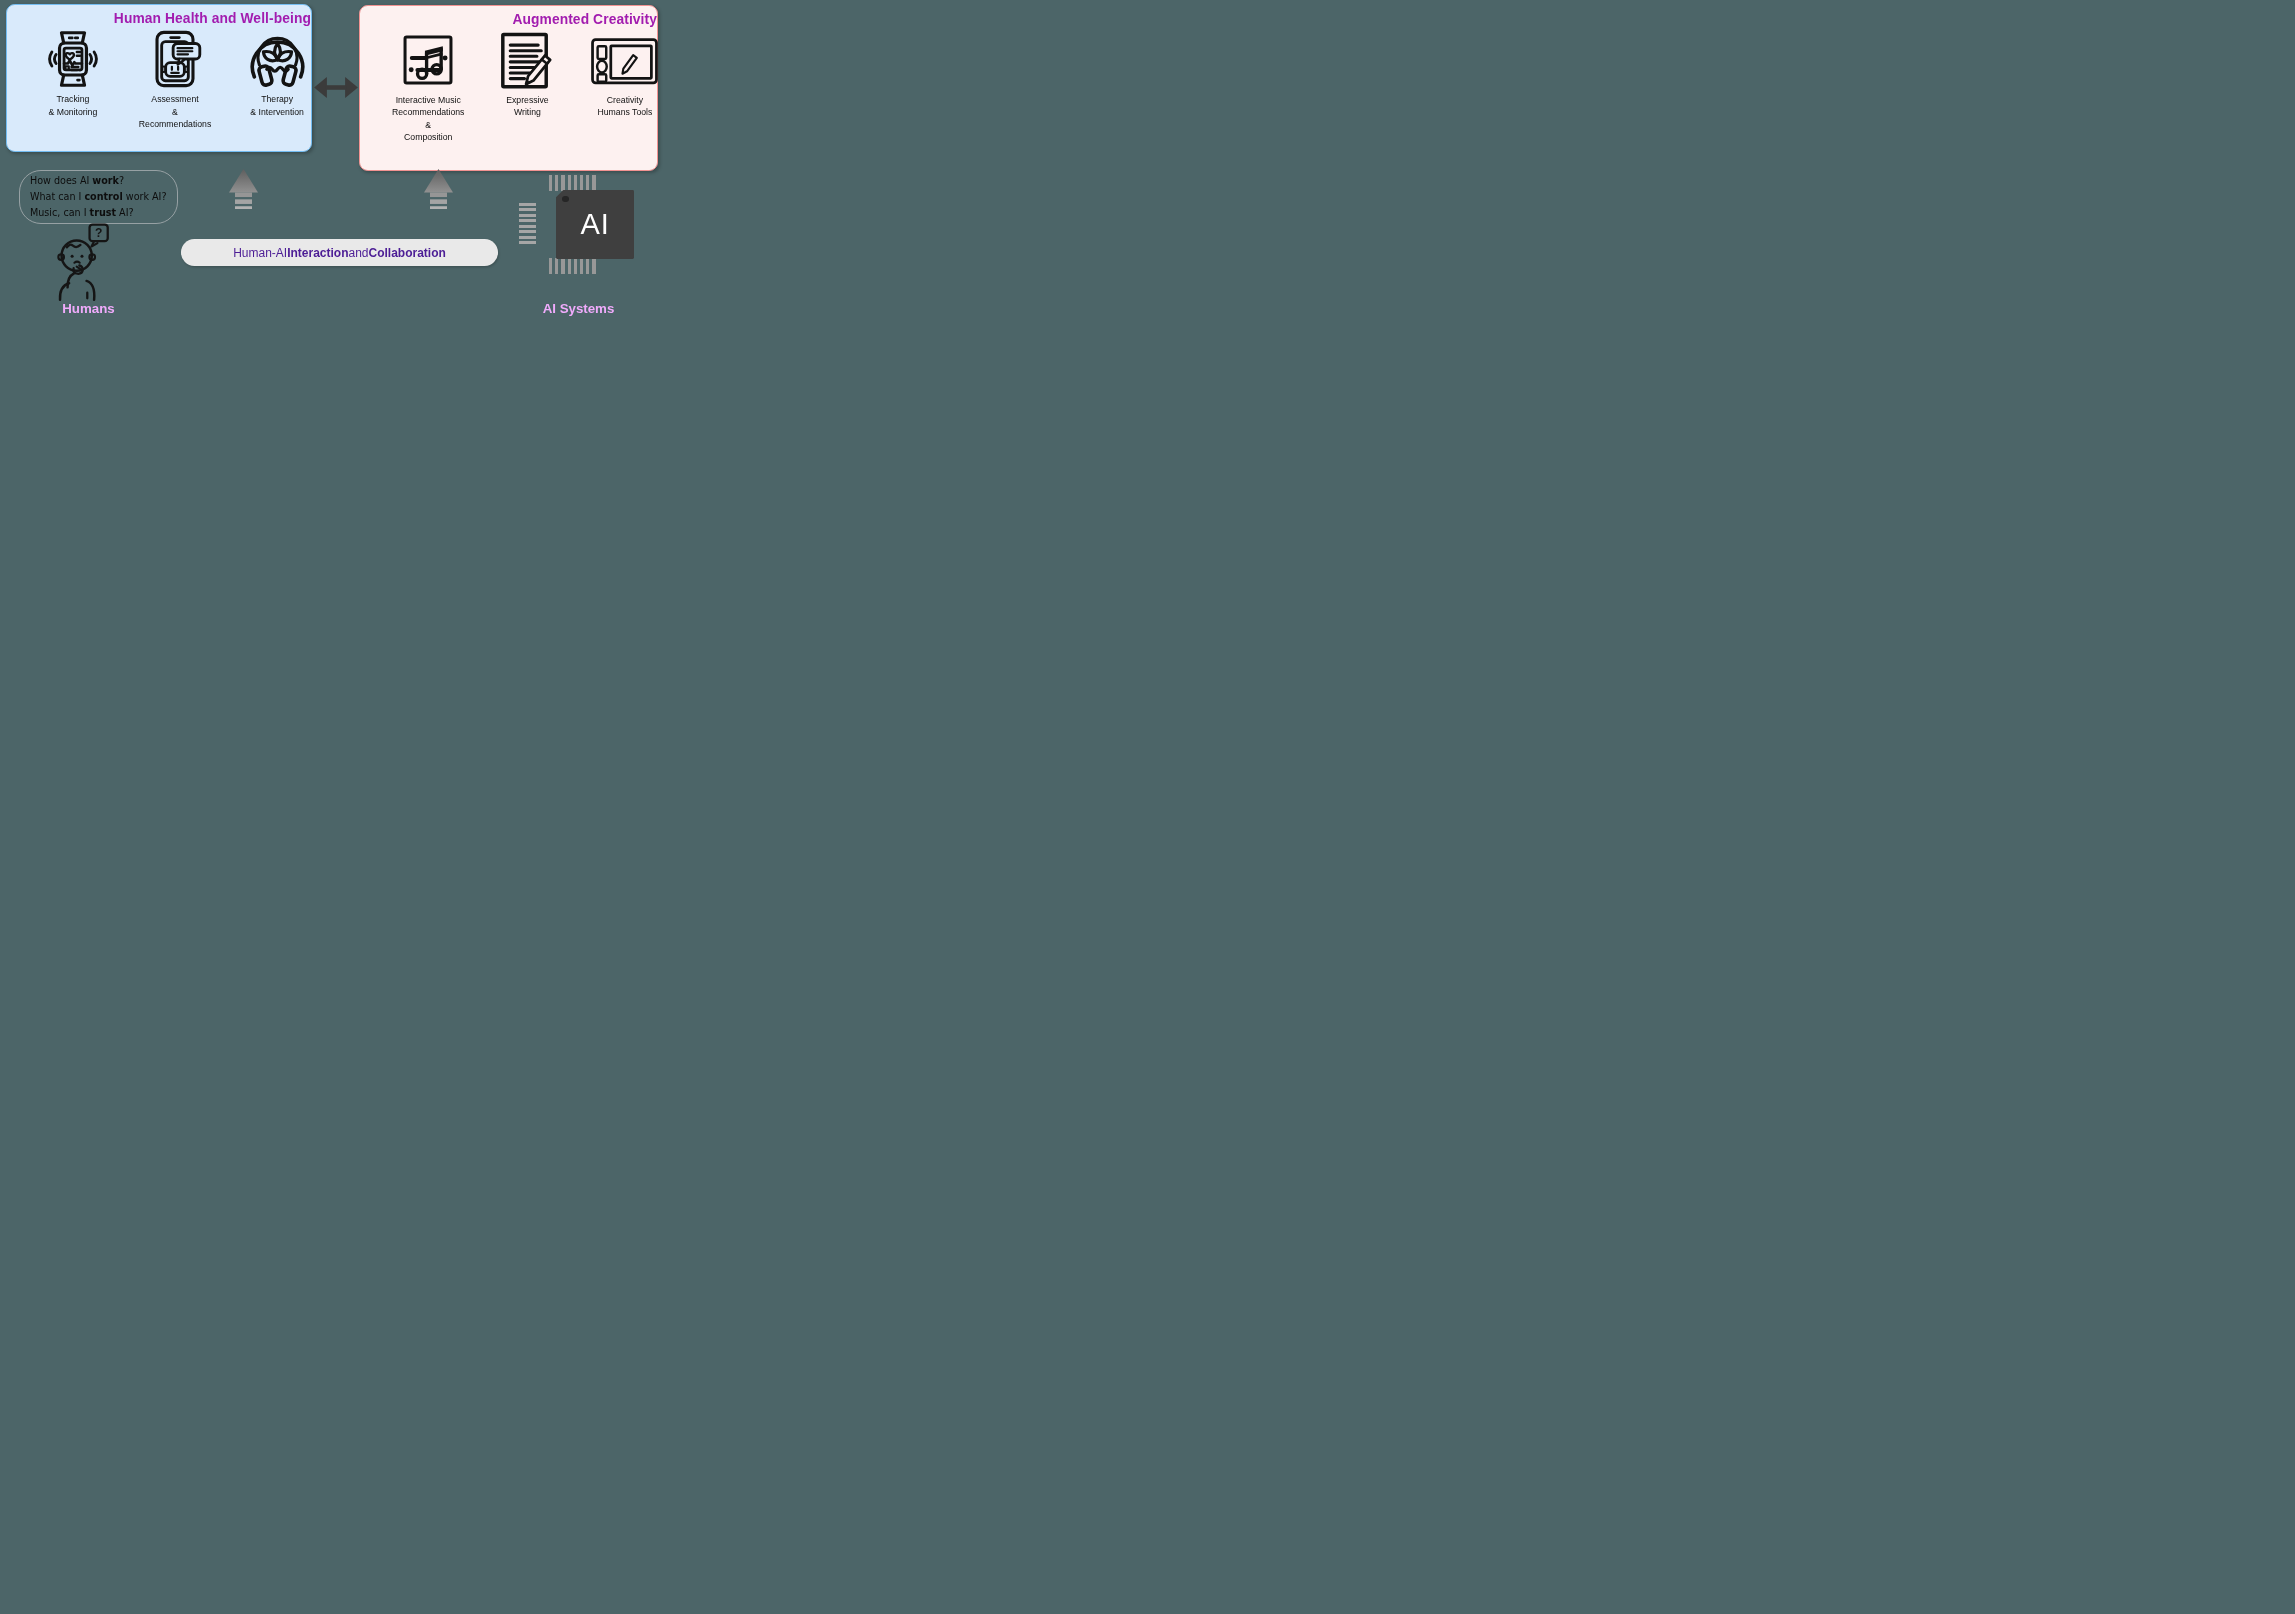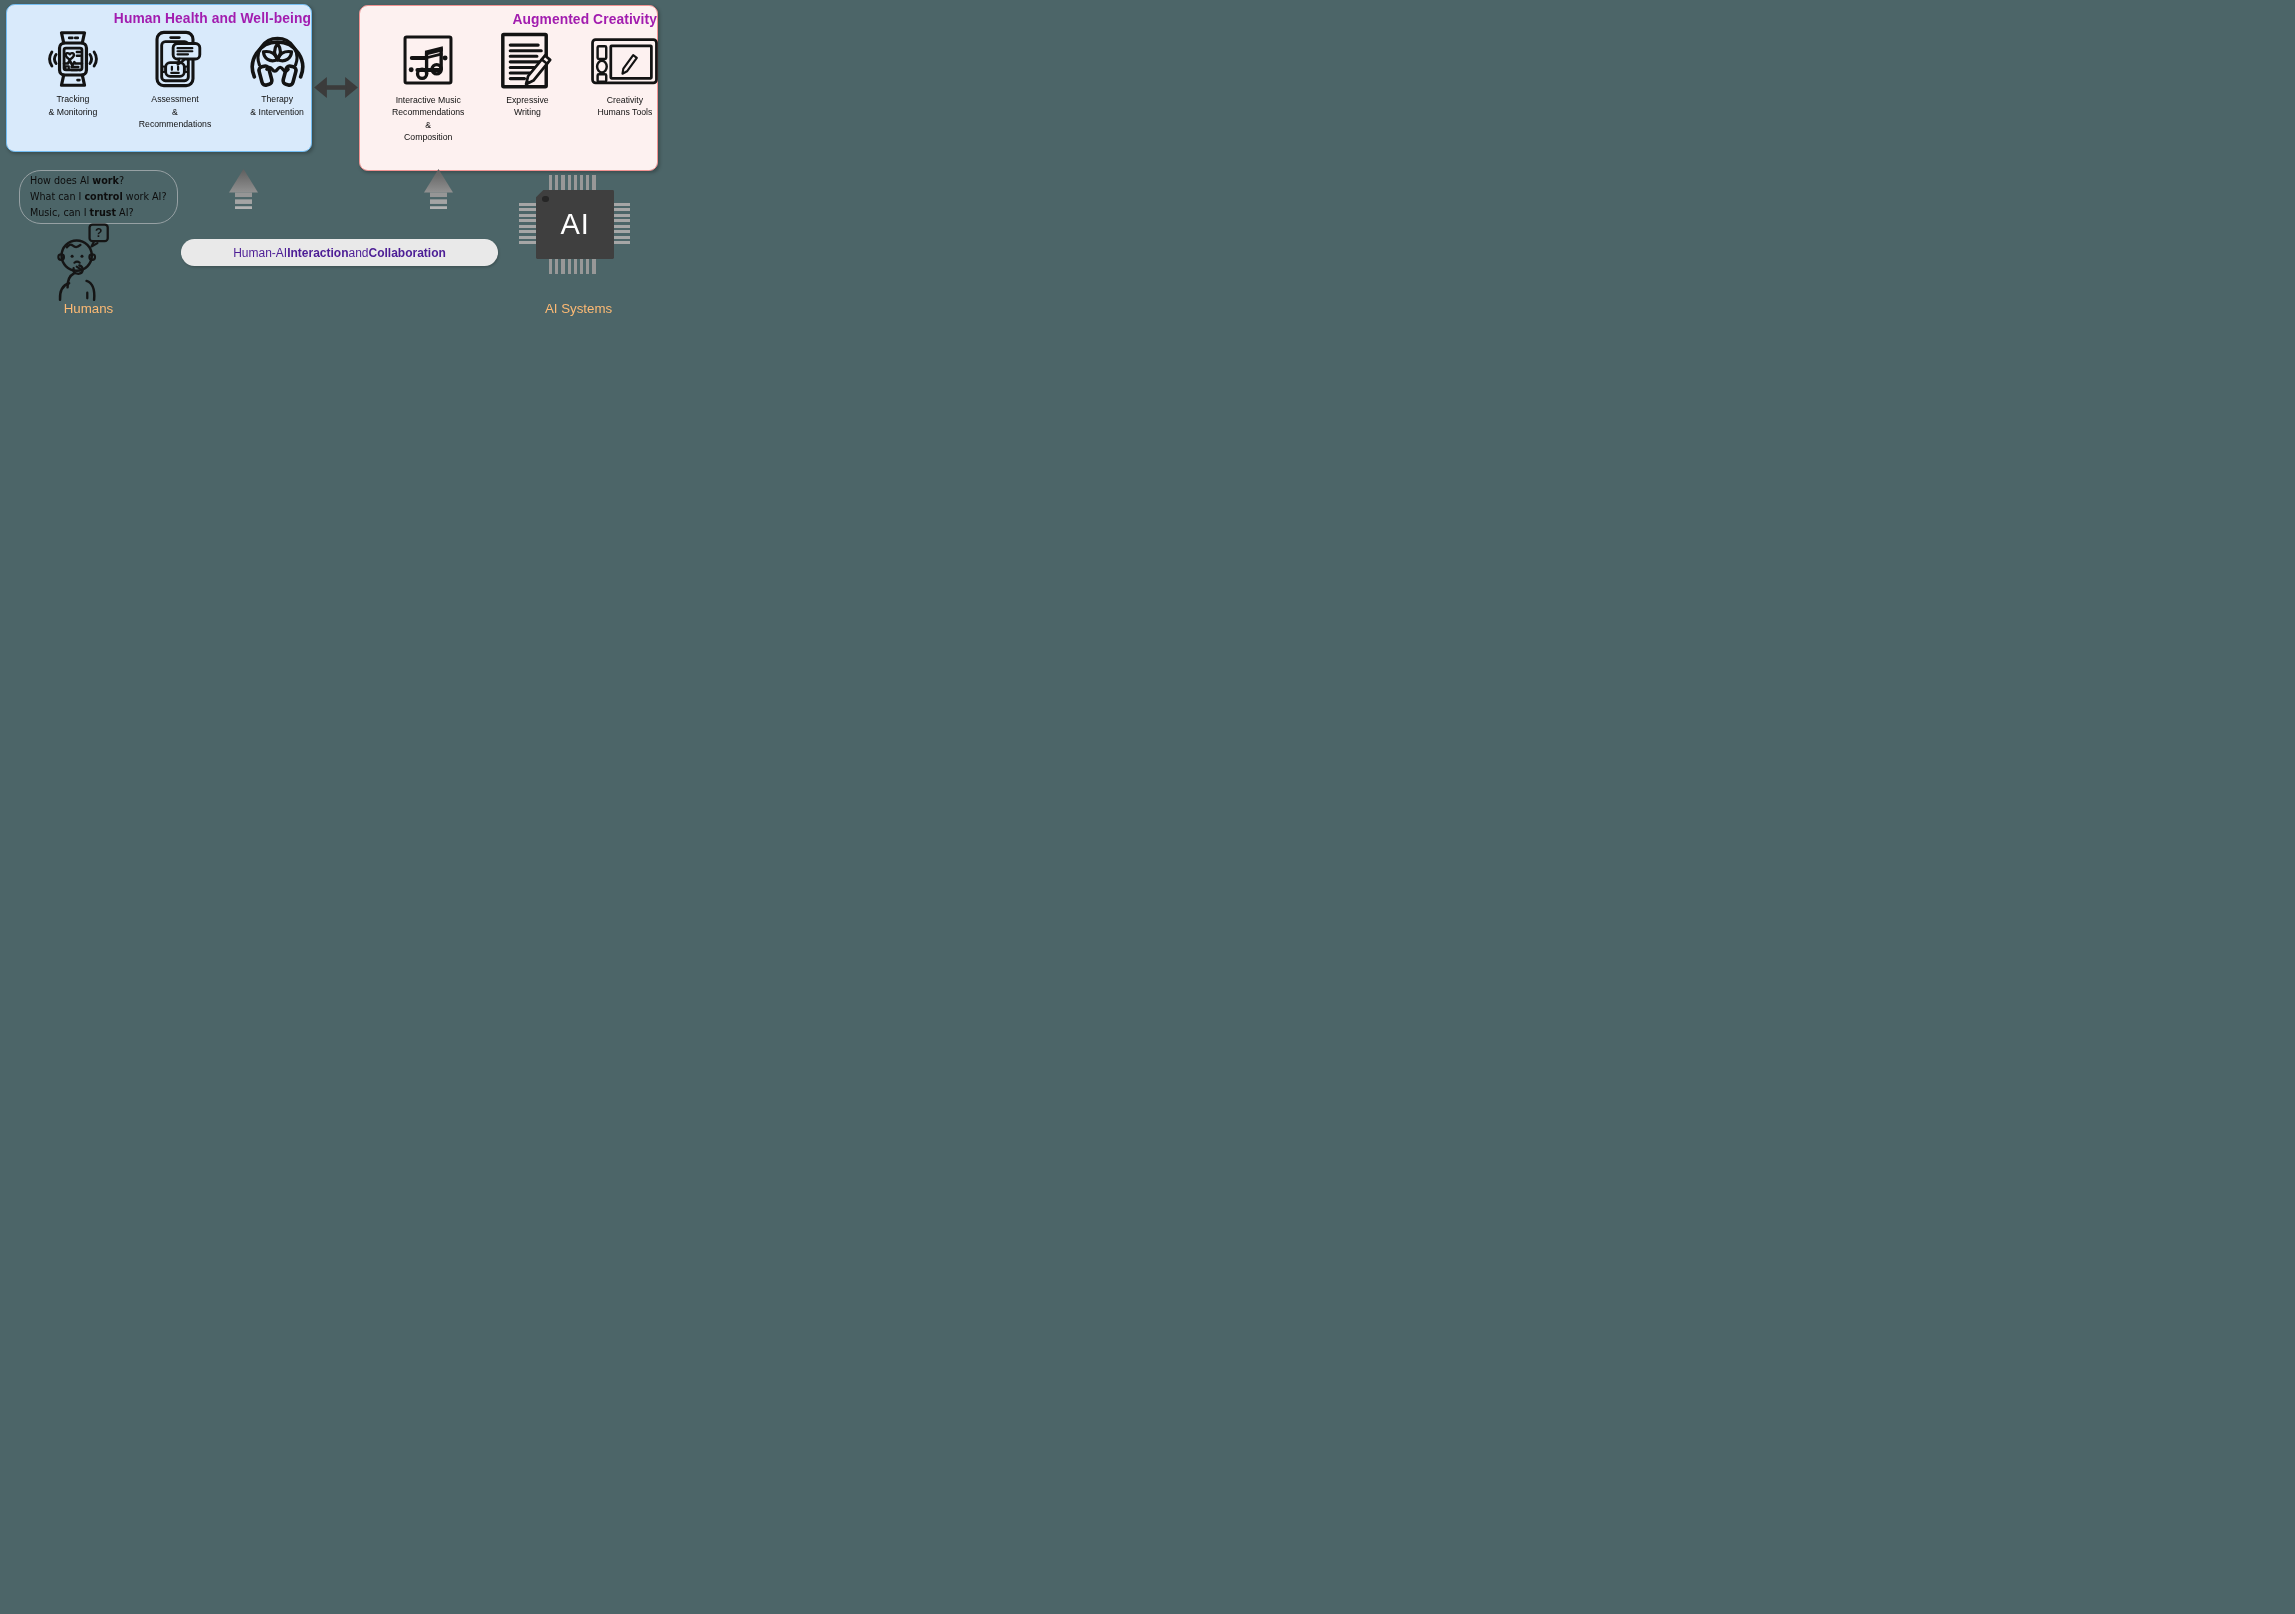--- a/index.html
+++ b/index.html
@@ -28,33 +28,33 @@
 
   .up-arrow{position:absolute;top:169px;}
   .up-arrow.a1{left:229px;} .up-arrow.a2{left:424px;}
 
   .speech-bubble{position:absolute;left:19px;top:170px;width:159px;height:54px;border:1.4px solid var(--bubble-border);border-radius:22px;padding:2.3px 8.3px 0 10px;}
   .bubble-line{font-size:9.6px;line-height:16px;white-space:nowrap;color:#0d0d0d;font-family:"DejaVu Sans",sans-serif;}
   .bubble-line b{font-weight:700;}
 
   .person{position:absolute;left:57px;top:222px;}
 
-  .caption{position:absolute;top:301px;font-size:13.3px;font-weight:400;color:#fdba74;text-align:center;width:101px;}
+  .caption{position:absolute;top:301px;font-size:13.3px;font-weight:700;color:#f0abfc;text-align:center;width:101px;}
   .caption.humans{left:38px;}
   .caption.ai-systems{left:528px;}
 
   .pill{position:absolute;left:181px;top:239px;width:317px;height:27px;background:var(--pill-fill);border-radius:13.3px;display:flex;align-items:center;justify-content:center;font-size:12px;color:#4c1d95;box-shadow:0.9px 1.4px 2.3px rgba(0,0,0,.18);}
   .pill b{font-weight:800;}
 
   .pin-strip{position:absolute;}
   .pins-top{left:549px;top:175px;width:49px;height:15.6px;background:repeating-linear-gradient(90deg,var(--pin-gray) 0 3.2px,transparent 3.2px 6.2px);}
   .pins-bottom{left:549px;top:258px;width:49px;height:15.6px;background:repeating-linear-gradient(90deg,var(--pin-gray) 0 3.2px,transparent 3.2px 6.2px);}
   .pins-left{left:519px;top:203px;width:17.4px;height:44px;background:repeating-linear-gradient(180deg,var(--pin-gray-side) 0 3px,transparent 3px 5.5px);}
   .pins-right{left:613px;top:203px;width:17.4px;height:44px;background:repeating-linear-gradient(180deg,var(--pin-gray-side) 0 3px,transparent 3px 5.5px);}
-  .chip-body{position:absolute;left:536px;top:190px;width:78px;height:69px;background:var(--chip-body);border-radius:1.4px;clip-path:polygon(7.3px 0,100% 0,100% 100%,0 100%,0 7.3px);display:flex;align-items:center;justify-content:center;}
+  .chip-body{position:absolute;left:556px;top:190px;width:78px;height:69px;background:var(--chip-body);border-radius:1.4px;clip-path:polygon(7.3px 0,100% 0,100% 100%,0 100%,0 7.3px);display:flex;align-items:center;justify-content:center;}
   .chip-dot{position:absolute;left:6.4px;top:5.5px;width:6.4px;height:6.4px;border-radius:50%;background:#262626;}
   .chip-text{color:#ffffff;font-size:29px;font-weight:500;letter-spacing:0.9px;}
 </style>
 </head>
 <body>
 
 <div class="stage">
 
   <div class="big-box health-box">
     <div class="box-title">Human Health and Well-being</div>

